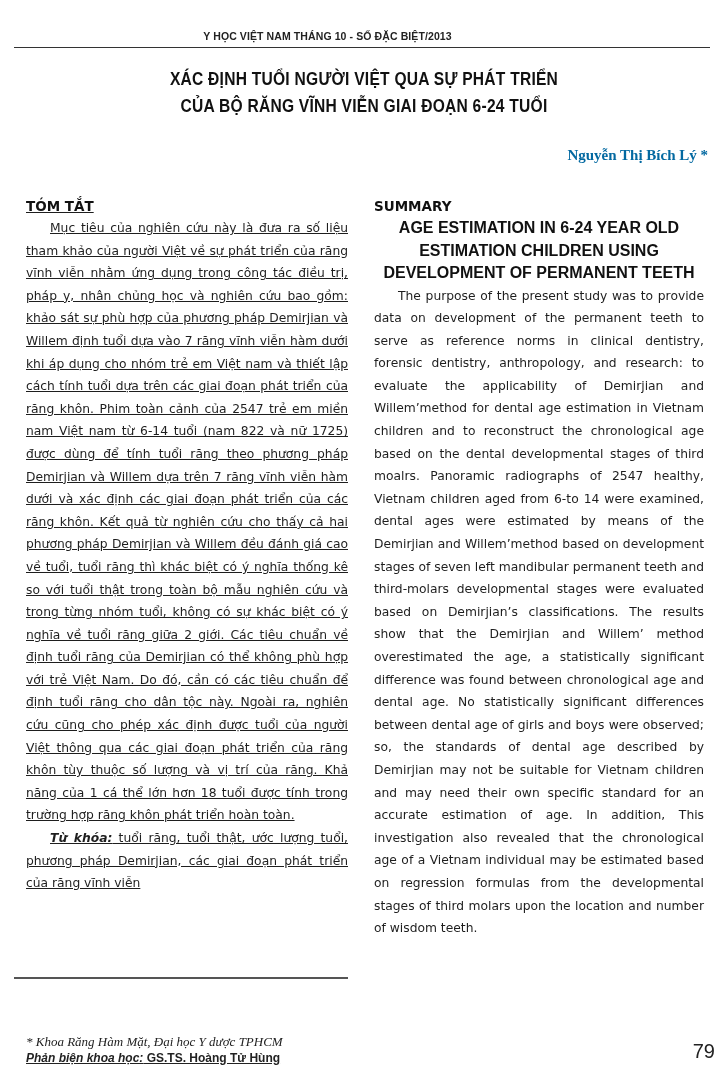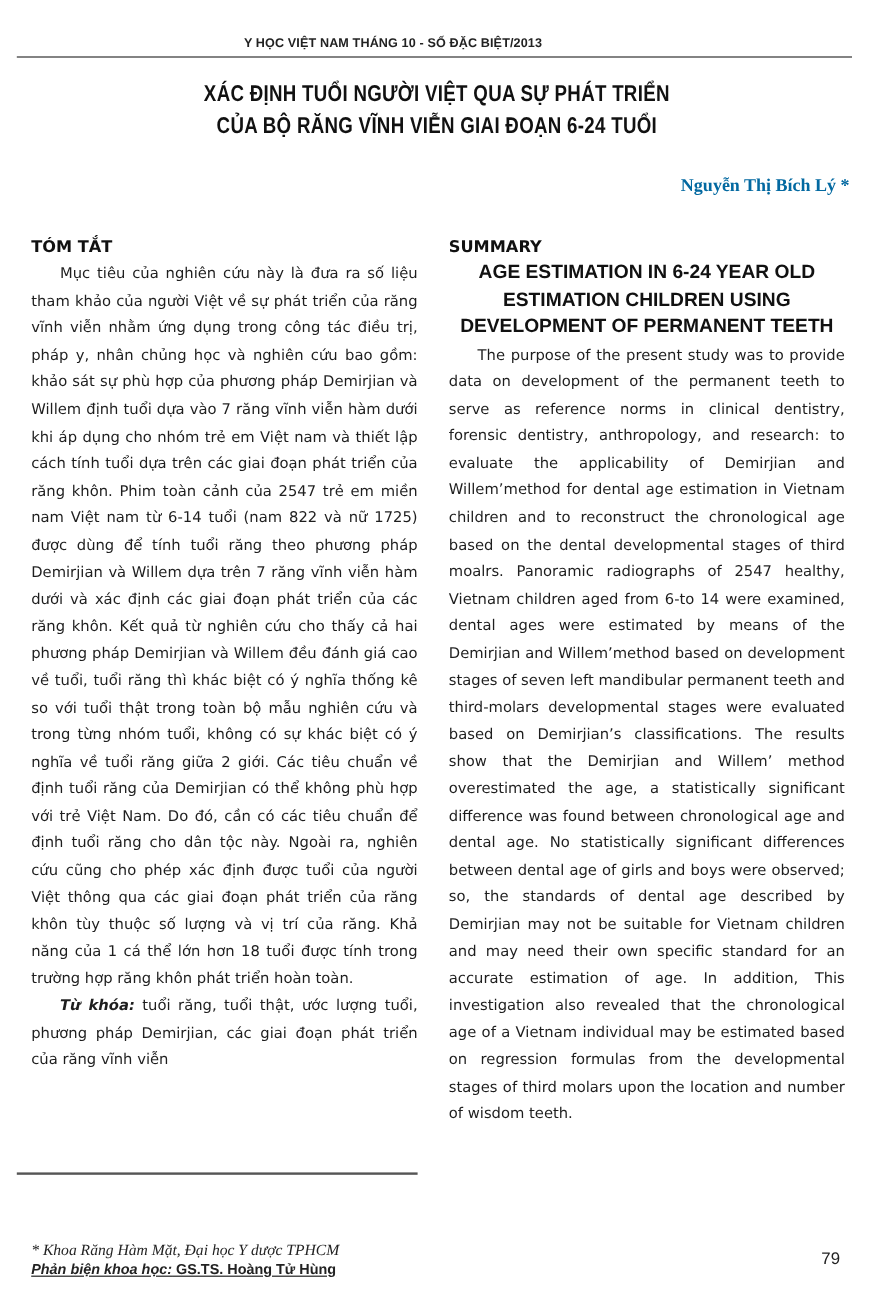--- a/index.html
+++ b/index.html
@@ -20,21 +20,21 @@
   }
   .author {
     position: absolute; right: 20px; top: 147px;
     font-family: "Liberation Serif", serif; font-weight: bold; font-size: 15px; color: #0369a1;
   }
   .col {
     position: absolute; top: 195px; width: 322px;
     font-family: "DejaVu Sans", sans-serif; font-size: 12.3px; line-height: 22.6px;
     color: #1e1e1e; text-align: justify;
   }
-  .col-left { left: 26px; }
+  .col-left { left: 26px; text-decoration: underline; }
   .col-right { left: 374px; width: 330px; }
   .sec-heading {
     font-family: "DejaVu Sans", sans-serif; font-weight: bold; font-size: 13.5px;
     line-height: 22px; margin: 0; color: #111;
   }
   .en-title {
     font-family: "Liberation Sans", sans-serif; font-weight: bold; font-size: 16px;
     line-height: 22.5px; text-align: center; margin: 0; color: #111;
   }
   .para { margin: 0; text-indent: 24px; }
@@ -43,22 +43,22 @@
     position: absolute; left: 14px; top: 977px; width: 334px; height: 2px; background: #555;
   }
   .footnote {
     position: absolute; left: 26px; top: 985px;
     font-family: "Liberation Sans", sans-serif; font-size: 12px; line-height: 17px; color: #222; margin-top: 48px;
   }
   .fn-affil { font-style: italic; font-family: "Liberation Serif", serif; font-size: 13px; }
   .fn-review { font-weight: bold; text-decoration: underline; }
   .fn-review-label { font-style: italic; }
   .page-number {
-    position: absolute; right: 28px; top: 1040px;
-    font-family: "Liberation Sans", sans-serif; font-size: 14px; color: #222;
+    position: absolute; right: 13px; top: 1040px;
+    font-family: "Liberation Sans", sans-serif; font-size: 20px; color: #222;
   }
 </style>
 </head>
 <body>
 
 <div class="running-head">Y HỌC VIỆT NAM THÁNG 10 - SỐ ĐẶC BIỆT/2013</div>
 <div class="head-rule"></div>
 
 <div class="title">
   <div>XÁC ĐỊNH TUỔI NGƯỜI VIỆT QUA SỰ PHÁT TRIỂN</div>

